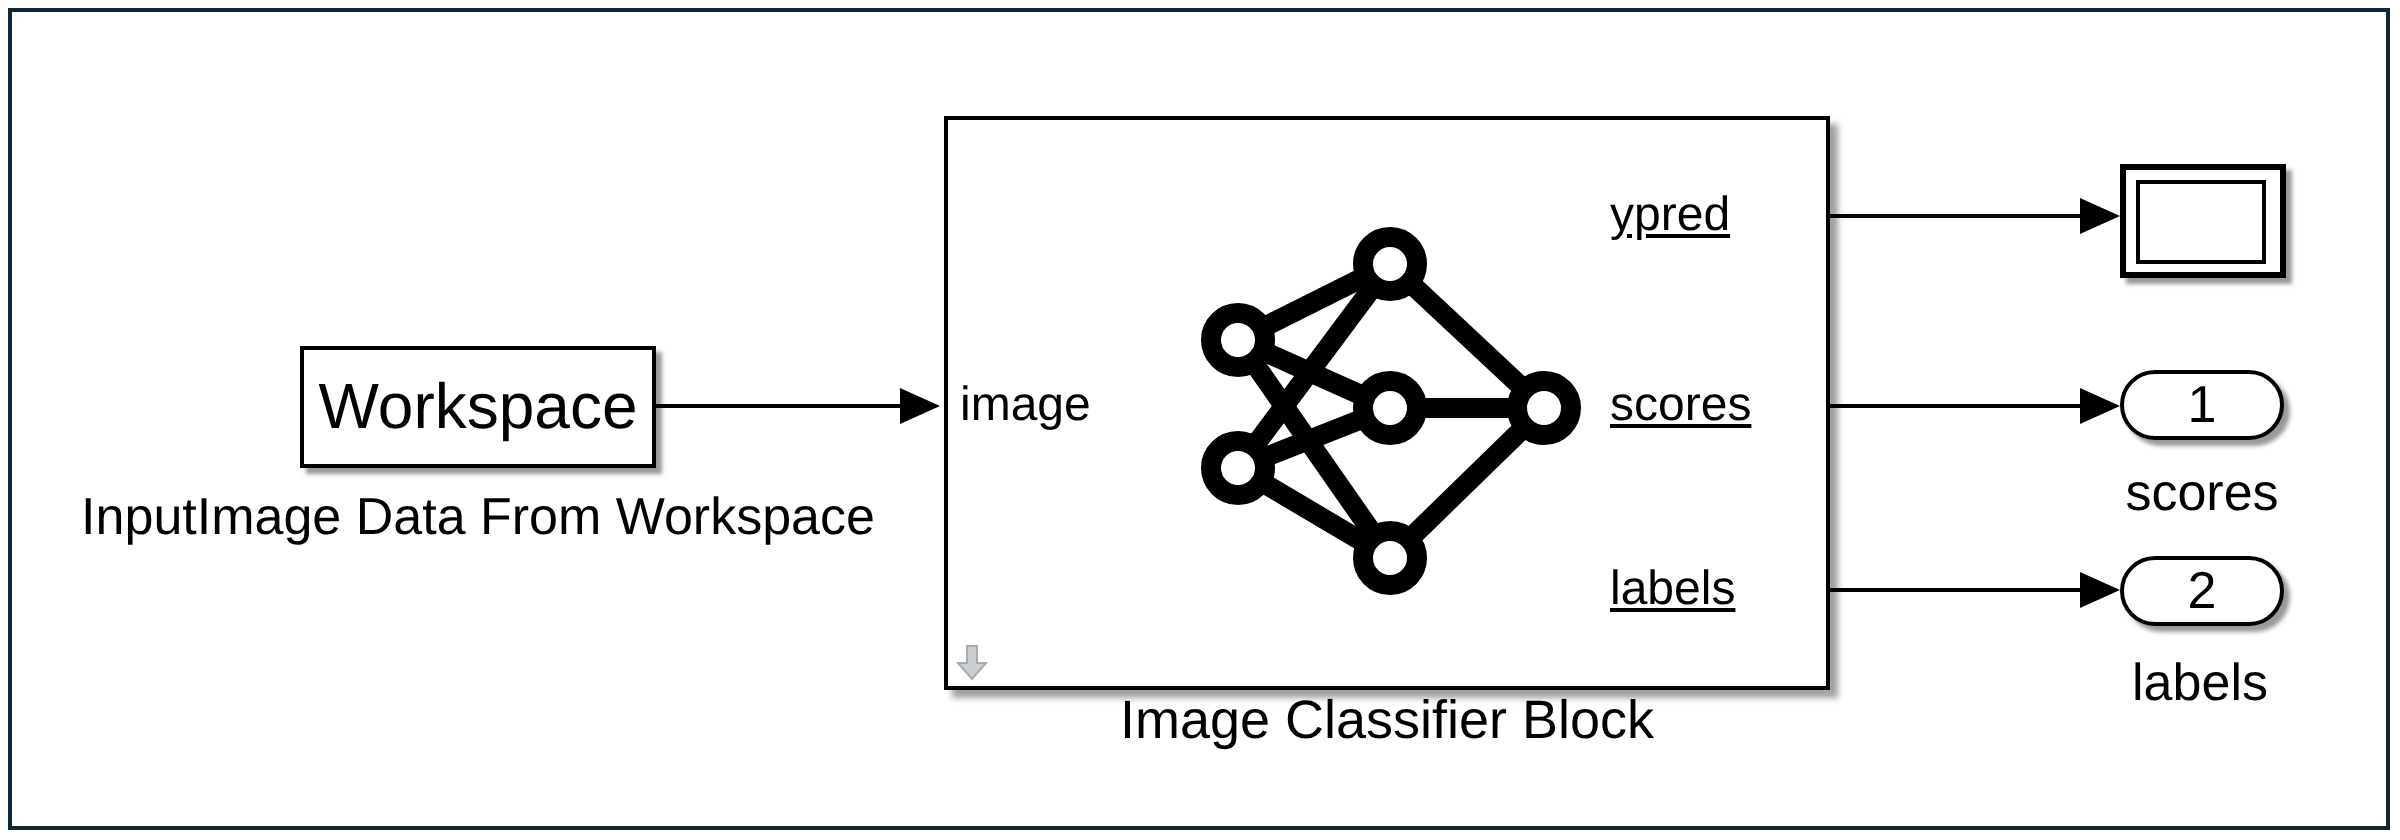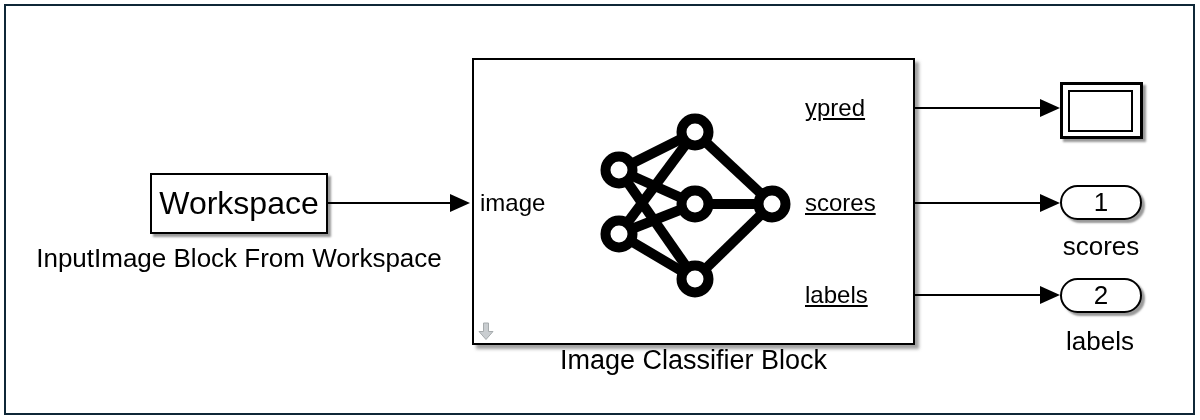--- a/index.html
+++ b/index.html
@@ -115,21 +115,21 @@
 </head>
 <body>
 
 <div class="canvas">
 
   <div class="frame"></div>
 
   <div class="block fw-block">
     <span>Workspace</span>
   </div>
-  <div class="caption fw-caption">InputImage Block From Workspace</div>
+  <div class="caption fw-caption">InputImage Data From Workspace</div>
 
   <div class="wire wire-in"></div>
   <div class="arrow arrow-in"></div>
 
   <div class="block classifier-block">
     <svg class="nn-icon" viewBox="0 0 443 287" xmlns="http://www.w3.org/2000/svg">
       <g stroke="#000000" stroke-width="10" fill="none">
         <line x1="145" y1="110" x2="221" y2="72"></line>
         <line x1="145" y1="110" x2="221" y2="144"></line>
         <line x1="145" y1="110" x2="221" y2="219"></line>

